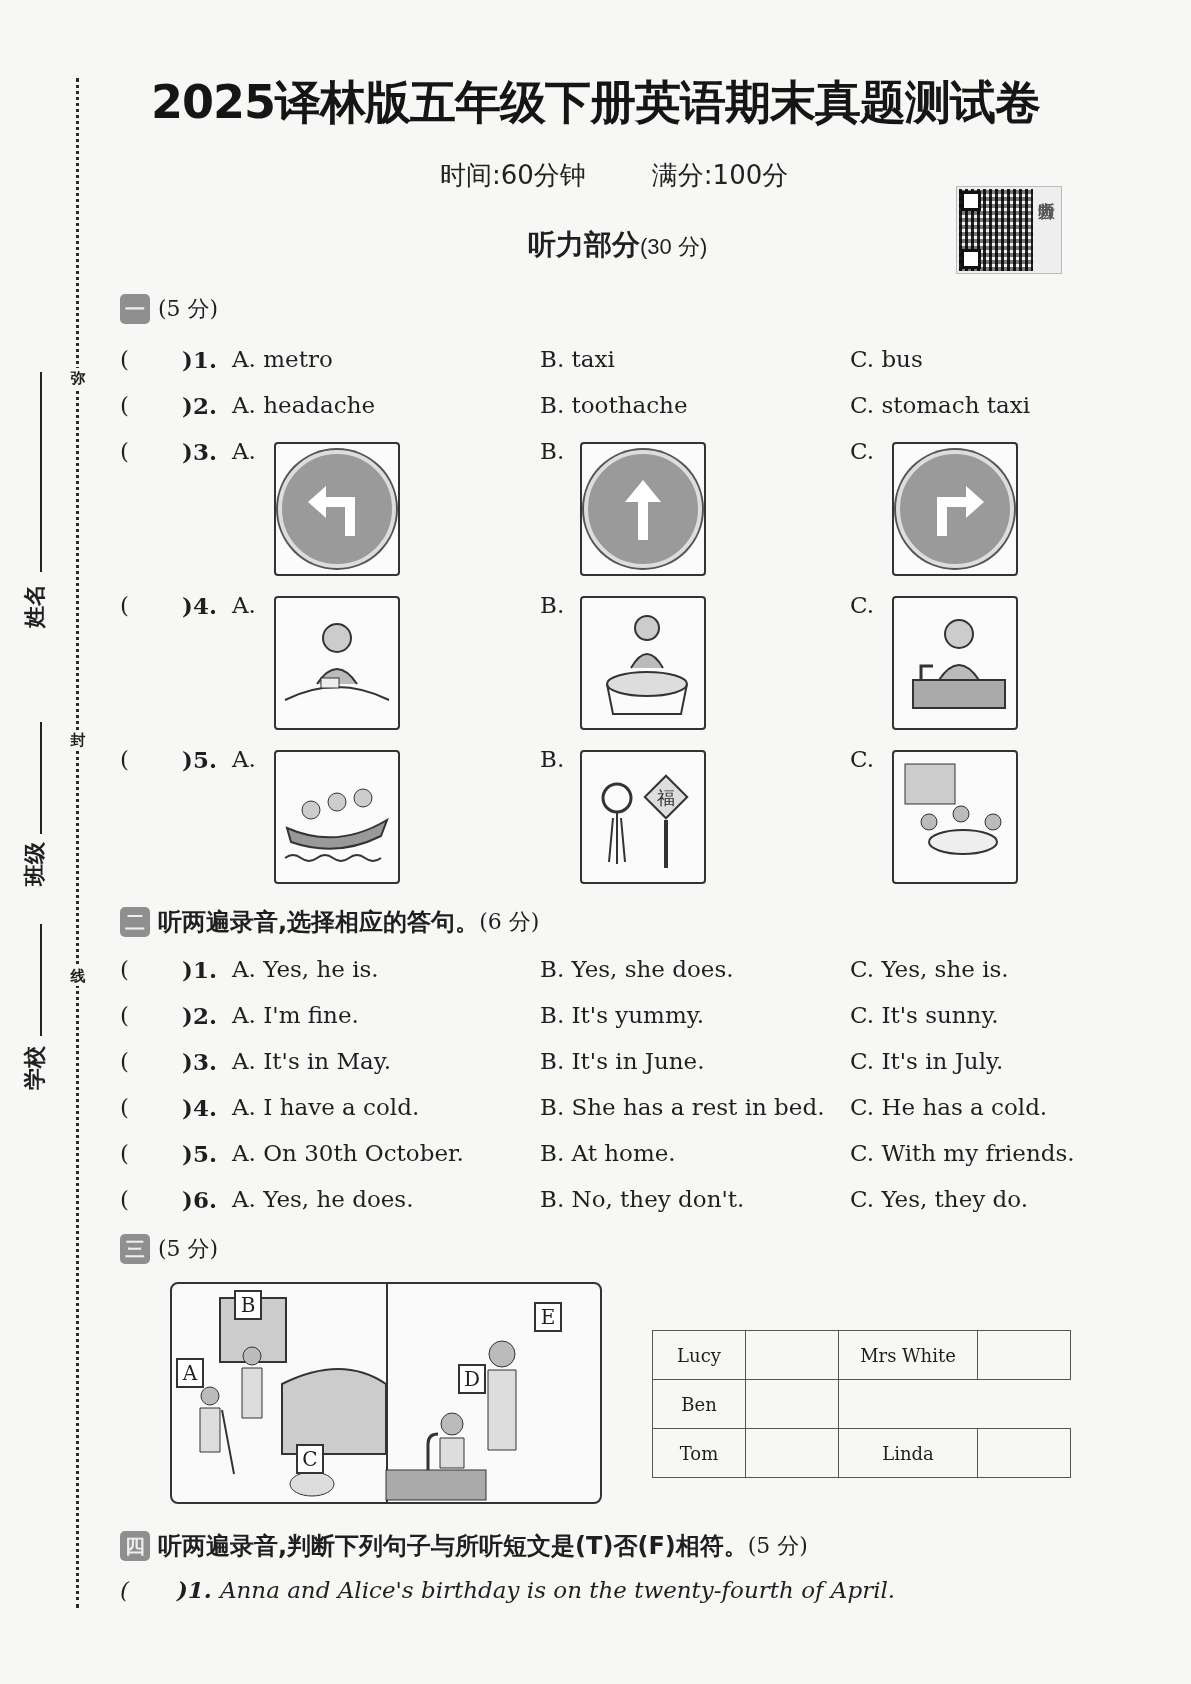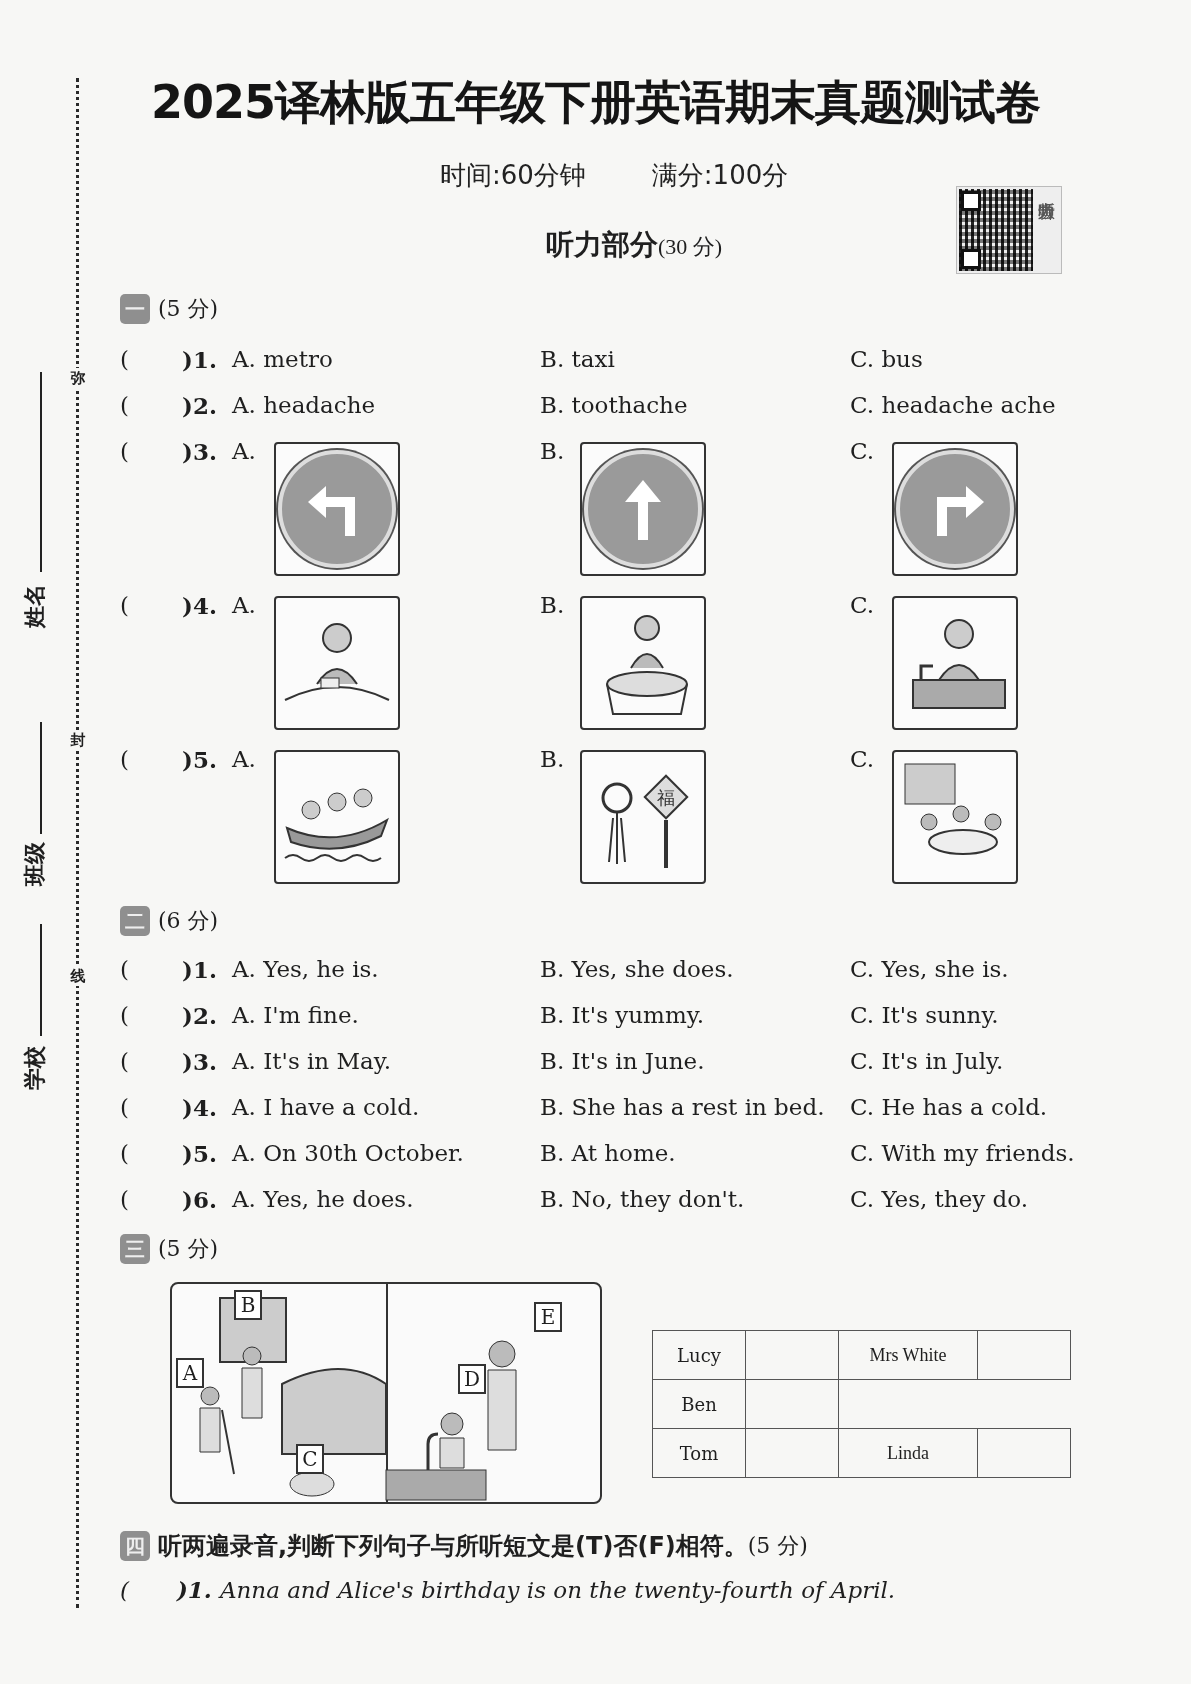--- a/index.html
+++ b/index.html
@@ -29,22 +29,22 @@
     font-family:"DejaVu Sans",sans-serif; font-weight:bold; font-size:46px;
     letter-spacing:-1px; color:#151515;
   }
   .subinfo {
     position:absolute; top:158px; left:440px; font-size:26px; color:#222;
     font-family:"DejaVu Sans",sans-serif;
     text-align:center;
   }
   .subinfo span { margin-right:66px; }
   .part-title {
-    position:absolute; top:226px; left:528px; font-family:Liberation Serif, serif;
-    font-weight:bold; font-size:28px;margin-left:18px;
+    position:absolute; top:226px; left:528px; font-family:Liberation Sans, sans-serif;
+    font-weight:bold; font-size:28px;
   }
   .part-title small { font-weight:normal; font-size:22px; }
   .qr {
     position:absolute; left:956px; top:186px; width:104px; height:86px;
     border:1px solid #bbb; background:#eee; display:flex;
   }
   .qr-code {
     width:74px; height:82px; margin:2px;
     background:
       repeating-linear-gradient(90deg,#222 0 3px,transparent 3px 6px),
@@ -93,21 +93,21 @@
     border:2px solid #333; border-radius:8px; background:#fafafa; overflow:hidden;
   }
   .illus .divider { position:absolute; left:214px; top:0; bottom:0; border-left:2px solid #333; }
   .illus .tag {
     position:absolute; width:24px; height:26px; border:2px solid #333; background:#fff;
     font-size:20px; text-align:center; line-height:26px;
   }
 
   .answer-table { position:absolute; left:652px; top:1330px; border-collapse:collapse; font-size:18px; }
   .answer-table td { border:1.5px solid #555; width:92px; height:48px; text-align:center; padding:0; }
-  .answer-table td.wide { width:138px;font-family:Liberation Serif, serif; }
+  .answer-table td.wide { width:138px; }
   .answer-table td.blank-out { border:none; }
 
   .tf-row { position:absolute; left:120px; top:1576px; font-size:23px;font-style:italic; }
   .tf-row .num { font-weight:bold; margin-left:48px; margin-right:8px; }
 </style>
 </head>
 <body>
 
 <div class="binding-line"></div>
 <div class="bind-char" style="top:368px">弥</div>
@@ -143,21 +143,21 @@
   <span class="num">)1.</span>
   <span class="opt oA">A.  metro</span>
   <span class="opt oB">B.  taxi</span>
   <span class="opt oC">C.  bus</span>
 </div>
 <div class="q-row" style="top:392px">
   <span class="paren">(</span>
   <span class="num">)2.</span>
   <span class="opt oA">A.  headache</span>
   <span class="opt oB">B.  toothache</span>
-  <span class="opt oC">C.  headache ache</span>
+  <span class="opt oC">C.  stomach taxi</span>
 </div>
 
 <div class="q-row" style="top:438px">
   <span class="paren">(</span>
   <span class="num">)3.</span>
   <span class="opt oA">A.</span>
   <span class="opt oB">B.</span>
   <span class="opt oC">C.</span>
 </div>
 <div class="pic" style="left:274px;top:442px">
@@ -247,20 +247,21 @@
     <rect x="6" y="6" width="50" height="40" fill="#ccc" stroke="#333"></rect>
     <ellipse cx="64" cy="84" rx="34" ry="12" fill="#eee" stroke="#333" stroke-width="2"></ellipse>
     <circle cx="30" cy="64" r="8" fill="#bbb" stroke="#333"></circle>
       <circle cx="62" cy="56" r="8" fill="#bbb" stroke="#333"></circle>
       <circle cx="94" cy="64" r="8" fill="#bbb" stroke="#333"></circle>
   </svg>
 </div>
 
 <div class="sec-head" style="top:906px">
   <span class="sec-num">二</span>
+  <span>听两遍录音,选择相应的答句。</span>
   <span class="pts">(6 分)</span>
 </div>
 
 <div class="q-row" style="top:956px">
   <span class="paren">(</span>
   <span class="num">)1.</span>
   <span class="opt oA">A.  Yes, he is.</span>
   <span class="opt oB">B.  Yes, she does.</span>
   <span class="opt oC">C.  Yes, she is.</span>
 </div>

